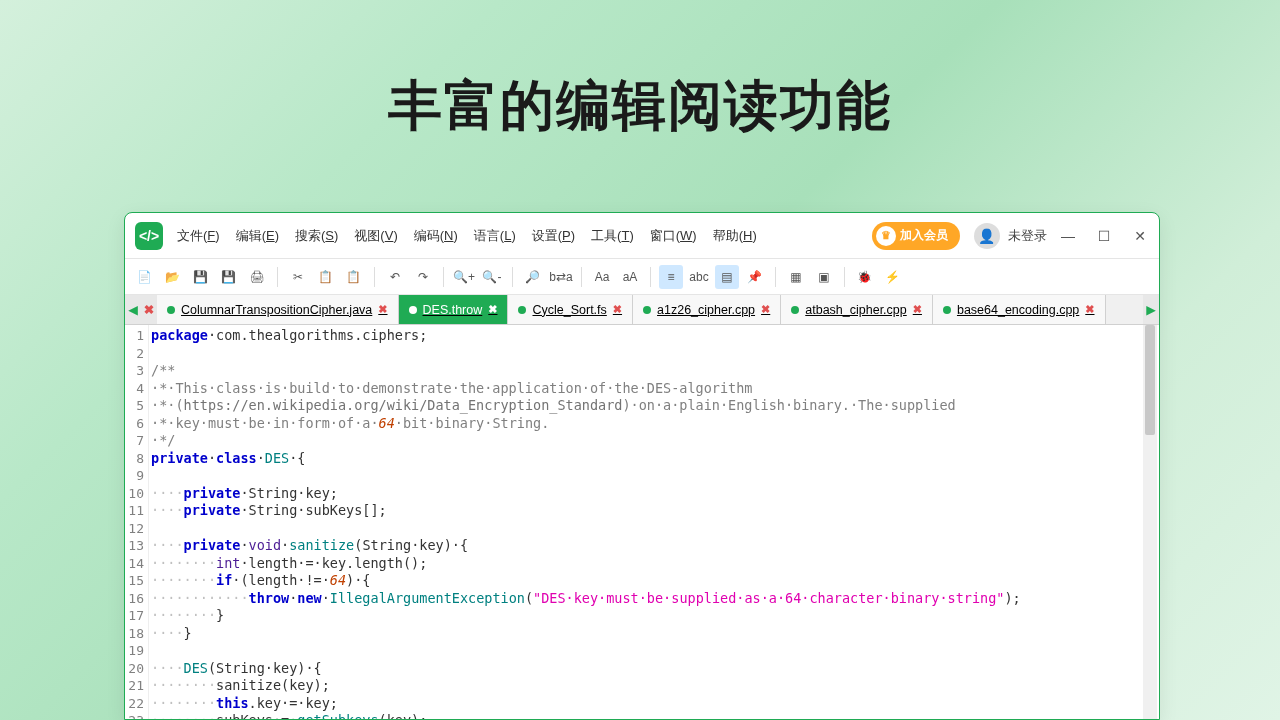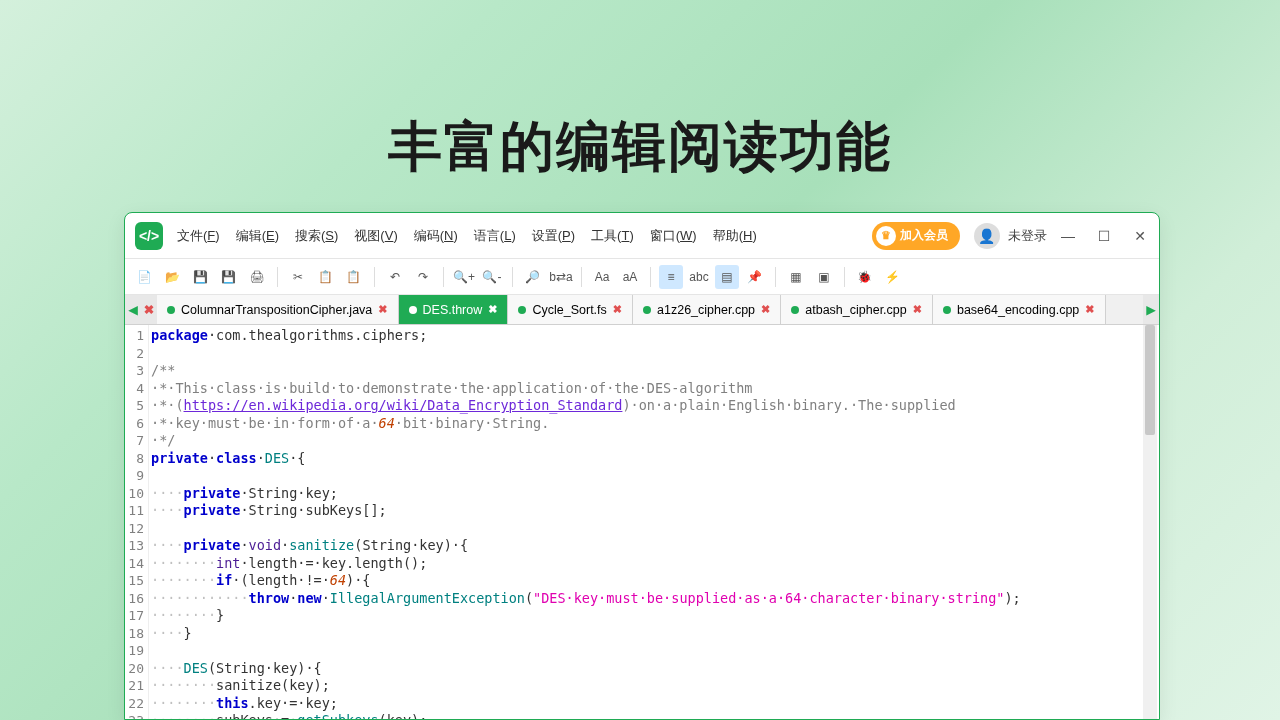--- a/index.html
+++ b/index.html
@@ -4,21 +4,21 @@
 <style>
 * { box-sizing: border-box; margin: 0; padding: 0; }
 body {
   width: 1280px; height: 720px;
   background: linear-gradient(135deg, #d4f0dc 0%, #b8e8c8 25%, #a8e0ba 50%, #d0eed8 75%, #e0f4e6 100%);
   font-family: "Microsoft YaHei", "PingFang SC", sans-serif;
   overflow: hidden; position: relative;
 }
 .hero-title {
   text-align: center; font-size: 54px; font-weight: 900;
-  color: #1a1a1a; padding-top: 111px; letter-spacing: 2px;
+  color: #1a1a1a; padding-top: 70px; letter-spacing: 2px;
 }
 .window {
   position: absolute; left: 124px; top: 212px; width: 1036px; height: 508px;
   background: #fff; border: 1px solid #1fab54; border-radius: 8px 8px 0 0;
   overflow: hidden; box-shadow: 0 6px 20px rgba(0,0,0,0.08);
   display: flex; flex-direction: column;
 }
 .titlebar {
   height: 46px; display: flex; align-items: center; padding: 0 10px;
   border-bottom: 1px solid #e5e5e5;
@@ -92,21 +92,21 @@
 .code {
   flex: 1; padding: 2px 15px 0 2px; color: #333; white-space: pre;
   position: relative;
 }
 .kw { color: #0000cc; font-weight: bold; }
 .kw2 { color: #4c1d95; }
 .cls { color: #008080; }
 .num { color: #c04000; font-style: italic; }
 .str { color: #e000b0; }
 .cmt { color: #808080; }
-.link { color: #6d28d9; text-decoration: underline; }
+.link { color: #737373; }
 .dot-lead { color: #c0c0c0; }
 .scrollbar {
   position: absolute; right: 2px; top: 0; width: 14px; bottom: 0;
   background: #f0f0f0;
 }
 .scroll-thumb { position: absolute; left: 2px; right: 2px; top: 0; height: 110px; background: #c8c8c8; border-radius: 2px; }
 </style>
 </head>
 <body>
 
@@ -174,21 +174,21 @@
       <div class="tbtn" style="font-size: 12px;">▦</div>
       <div class="tbtn" style="font-size: 12px;">▣</div>
       <div class="tsep"></div>
       <div class="tbtn" style="font-size: 12px;">🐞</div>
       <div class="tbtn" style="font-size: 12px;">⚡</div>
     </div>
 
   <div class="tabbar">
     <div class="tab-arrow">◀</div>
     <span class="tab-arrow" style="color:#e05050;font-weight:bold;">✖</span>
-    <div id="tabs" style="display:flex;">
+    <div id="tabs" style="display:flex;text-decoration:underline;">
         <div class="tab">
           <span class="dot"></span>
           <span>ColumnarTranspositionCipher.java</span>
           <span class="close">✖</span>
         </div>
         <div class="tab active">
           <span class="dot"></span>
           <span>DES.throw</span>
           <span class="close">✖</span>
         </div>

